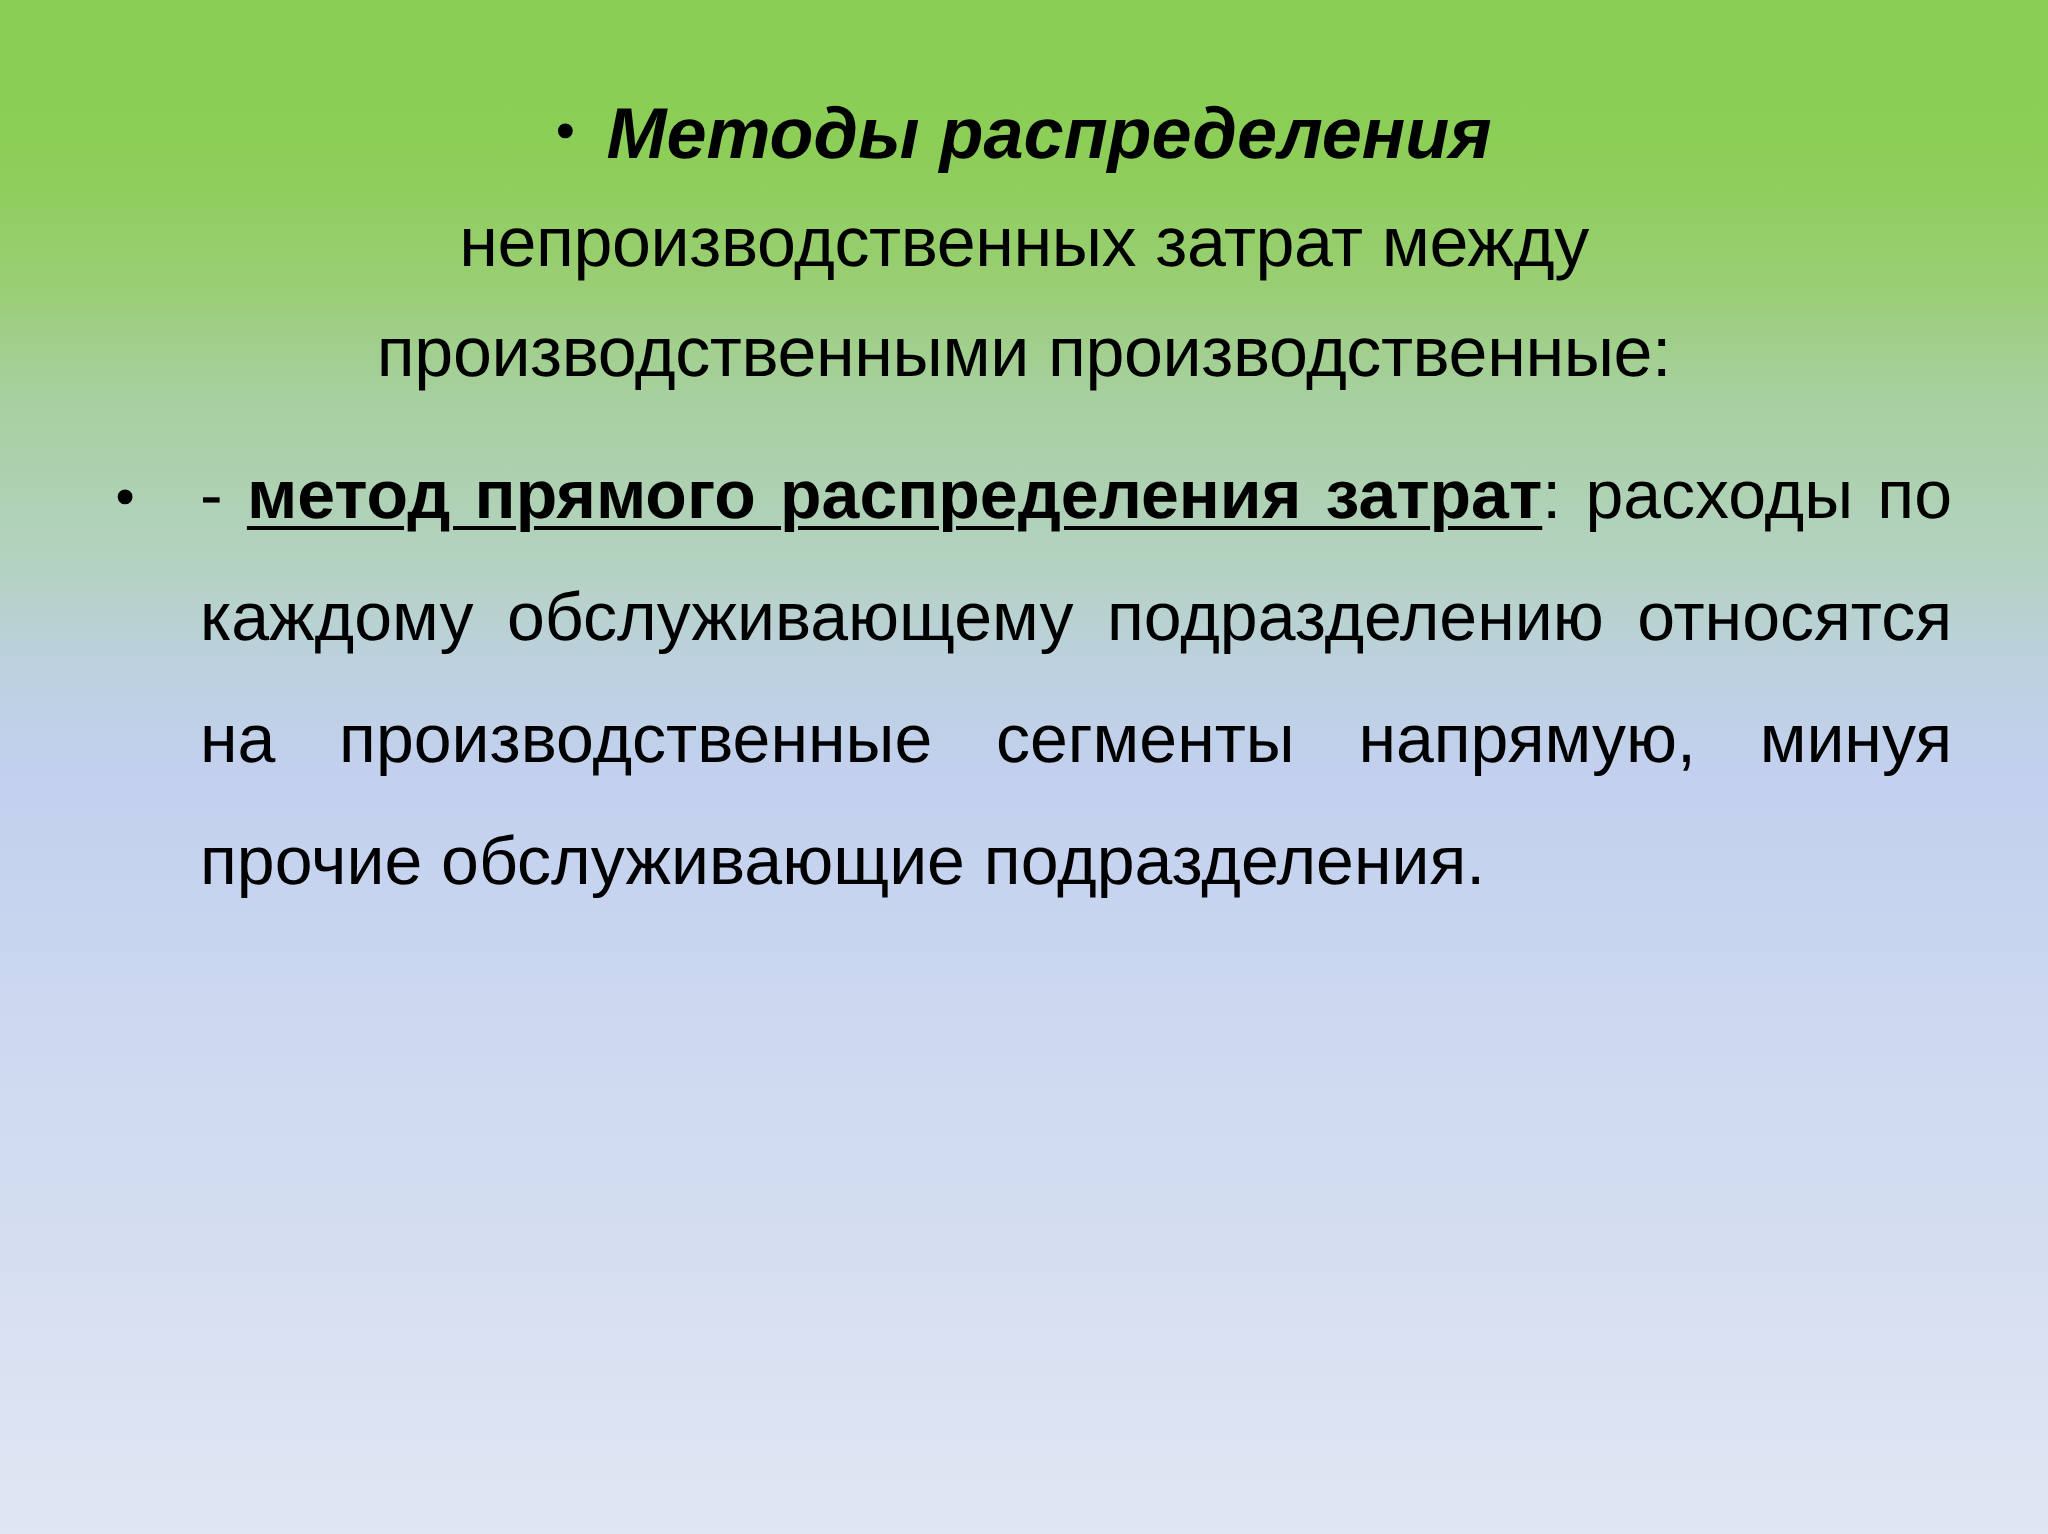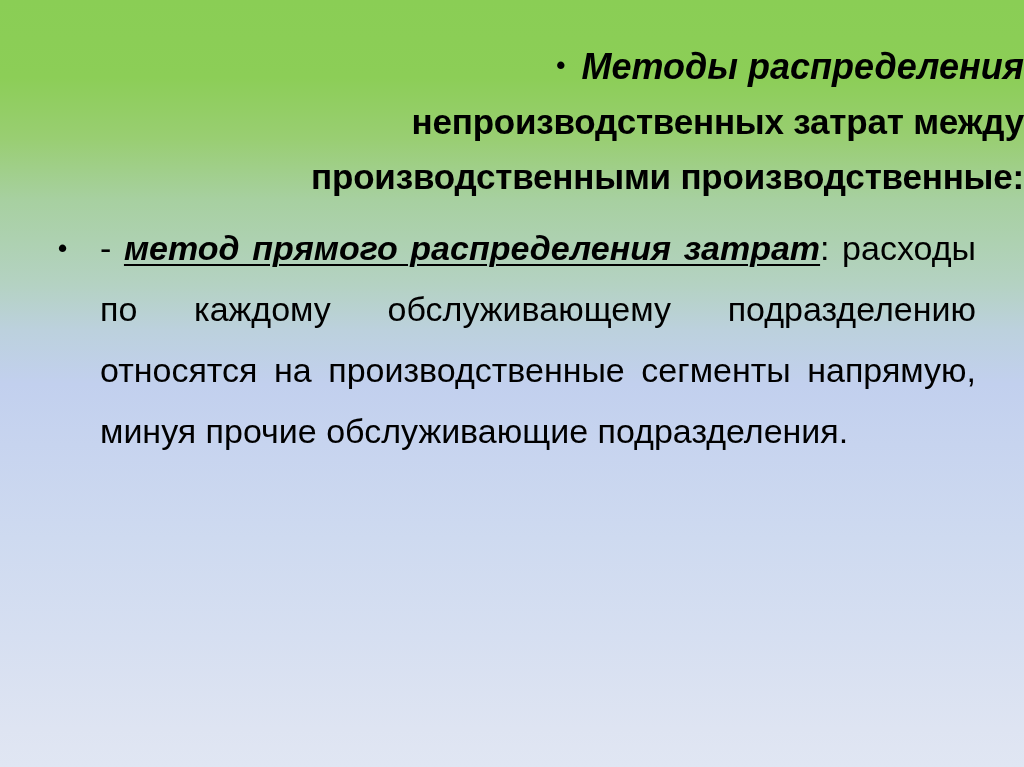--- a/index.html
+++ b/index.html
@@ -34,21 +34,21 @@
     color: #000000;
     overflow: hidden;
   }
 
   
   #title-block {
     position: absolute;
     left: 0;
     top: 38px;
     width: 1024px;
-    text-align: right;
+    text-align: center;
   }
 
   .title-line {
     display: block;
     line-height: 55px;
     white-space: nowrap;
     letter-spacing: -0.2px;
   }
 
   .title-line-1 {
@@ -62,21 +62,21 @@
     font-style: normal;
     font-weight: bold;
     font-size: 26px;
     vertical-align: 5px;
     margin-right: 16px;
   }
 
   .title-line-2,
   .title-line-3 {
     font-size: 35px;
-    font-weight: bold;
+    font-weight: normal;
     font-style: normal;
   }
 
   
   #body-block {
     position: absolute;
     left: 100px;
     top: 218px;
     width: 876px;
   }
@@ -99,21 +99,20 @@
     font-weight: bold;
   }
 
   .dash-lead {
     font-style: normal;
     font-weight: normal;
   }
 
   .emph-term {
     font-weight: bold;
-    font-style: italic;
     text-decoration: underline;
     text-underline-offset: 4px;
     text-decoration-thickness: 2px;
   }
 
   .term-colon {
     font-weight: normal;
     font-style: normal;
     text-decoration: none;
   }

